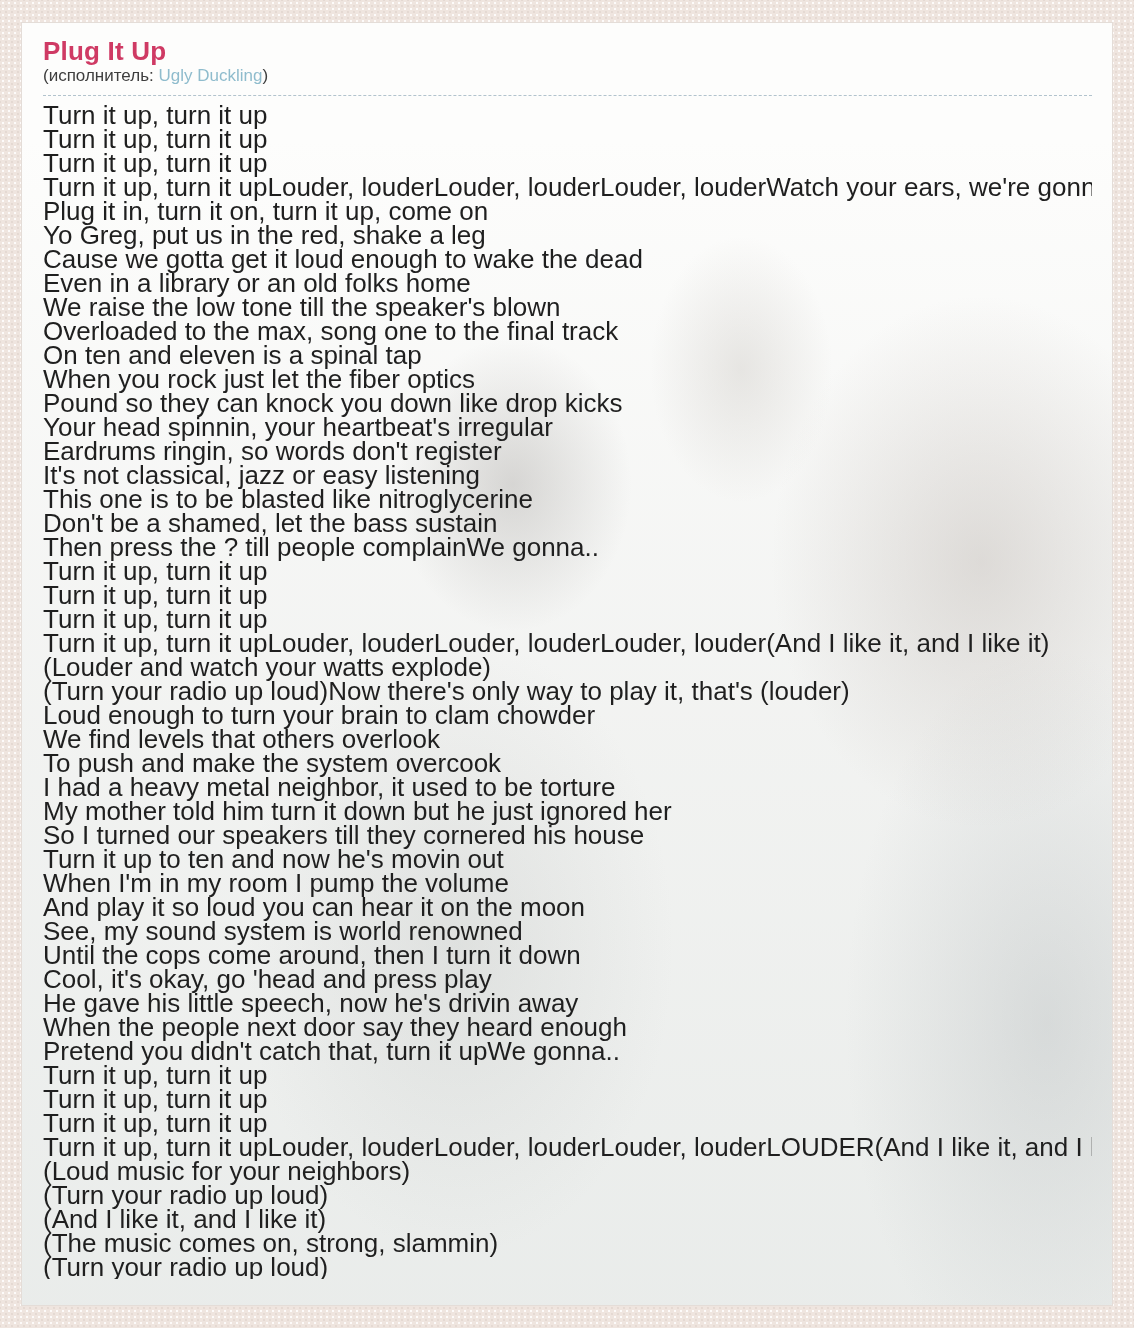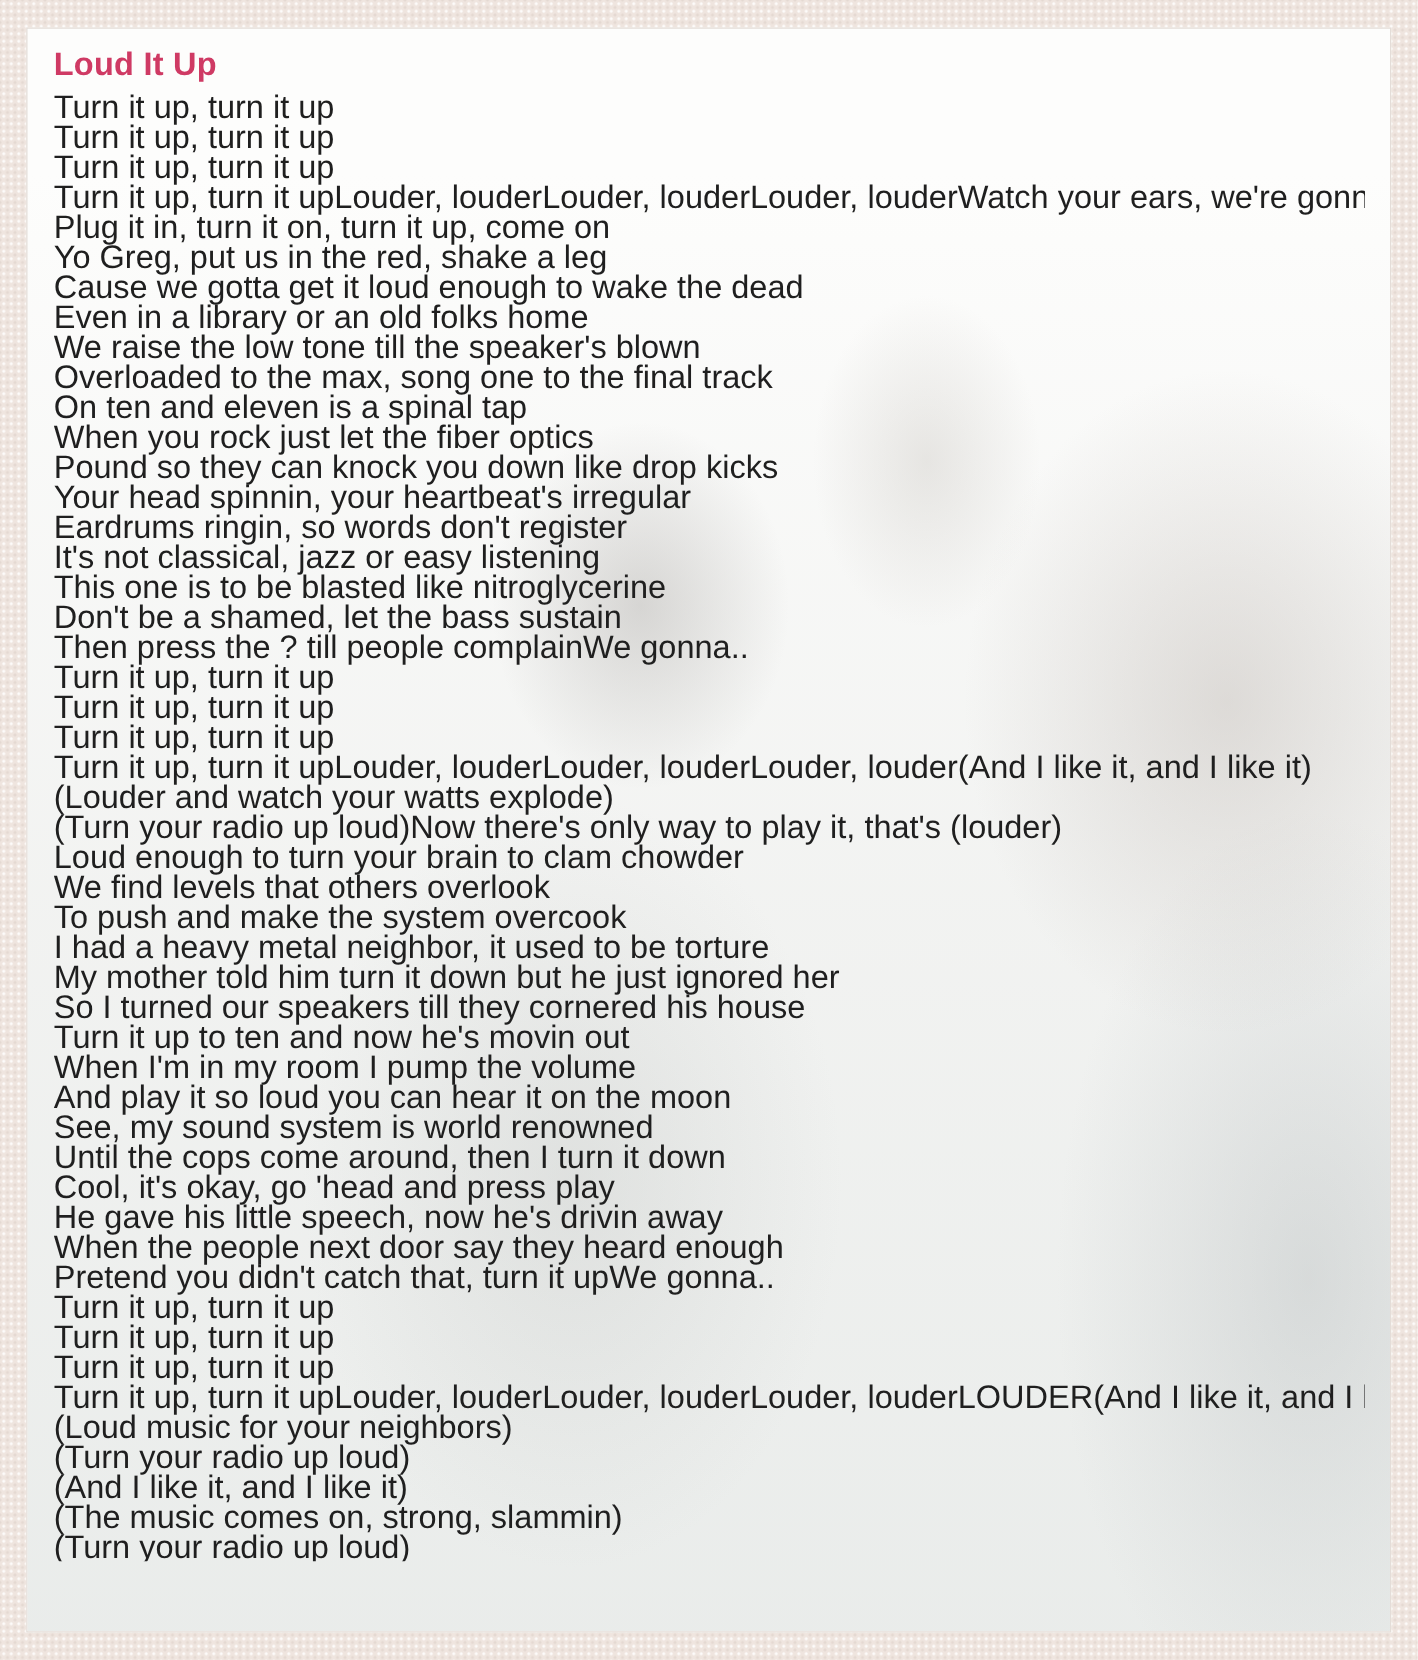--- a/index.html
+++ b/index.html
@@ -71,21 +71,24 @@
     overflow: hidden;
   }
 </style>
 </head>
 <body>
 
 <div class="page">
   <div class="card">
     <div class="photo-bg"></div>
     <div class="inner">
-      <h1 class="title">Loud It Up</h1>
+      <h1 class="title">Plug It Up</h1>
+      <div class="artist-line">
+        <span>(исполнитель: </span><a class="artist-link" href="#">Ugly Duckling</a><span>)</span>
+      </div>
       <div class="lyrics">Turn it up, turn it up
 Turn it up, turn it up
 Turn it up, turn it up
 Turn it up, turn it upLouder, louderLouder, louderLouder, louderWatch your ears, we're gonna drop the bomb
 Plug it in, turn it on, turn it up, come on
 Yo Greg, put us in the red, shake a leg
 Cause we gotta get it loud enough to wake the dead
 Even in a library or an old folks home
 We raise the low tone till the speaker's blown
 Overloaded to the max, song one to the final track

